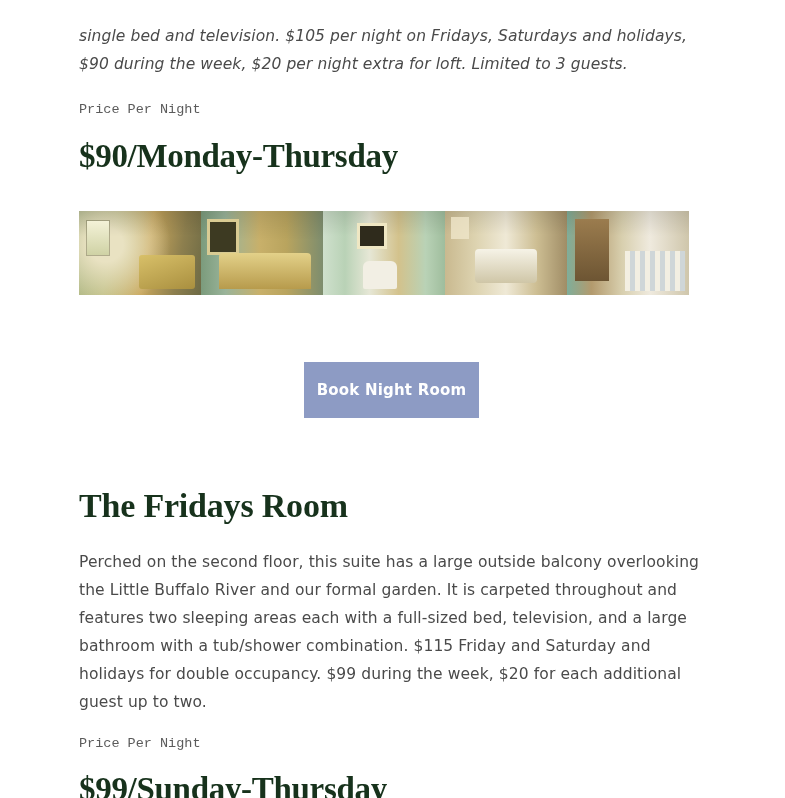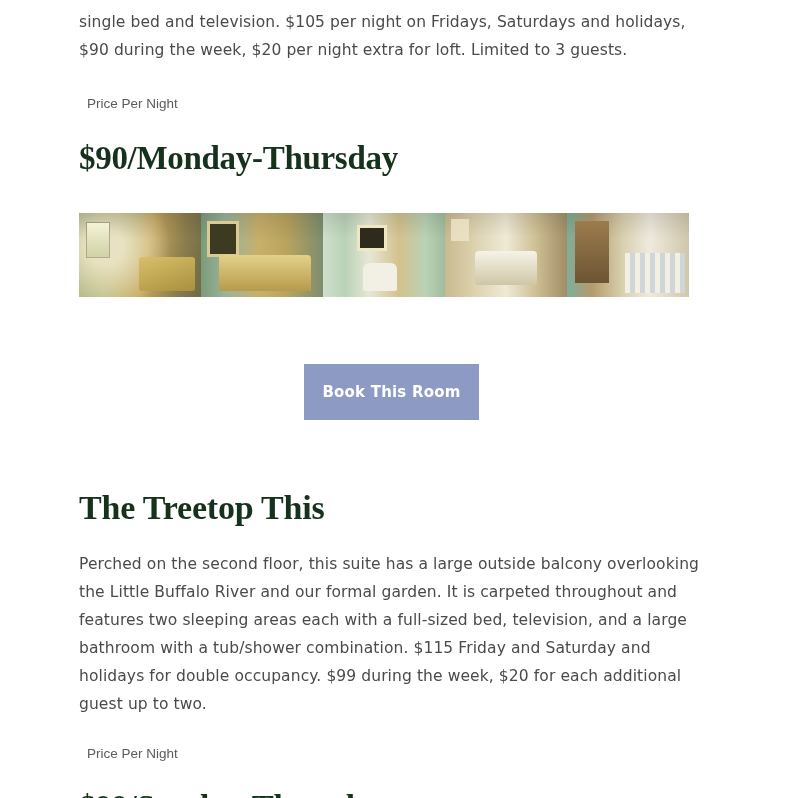--- a/index.html
+++ b/index.html
@@ -28,29 +28,29 @@
   
   .body-text {
     font-family: "DejaVu Sans", sans-serif;
     font-size: 15.5px;
     line-height: 28px;
     color: #4a4a4a;
     font-weight: 400;
     margin: 0;
     letter-spacing: 0.1px;
   }
-  .body-text.first { padding-top: 8px; }
+  .body-text.first { padding-top: 22px; font-style: italic; }
 
   
   .label-small {
-    font-family: Liberation Sans, sans-serif;
+    font-family: Liberation Mono, monospace;
     font-size: 13.5px;
     line-height: 20px;
     color: #5b5b5b;
-    margin: 8px;
+    margin: 0;
   }
 
   
   .price-line {
     font-family: "Liberation Serif", serif;
     font-weight: bold;
     font-size: 33px;
     line-height: 46px;
     color: #17321c;
     margin: 0;
@@ -212,26 +212,26 @@
       <div class="thumb ph1"></div>
       <div class="thumb ph2"></div>
       <div class="thumb ph3 tall"></div>
       <div class="thumb ph4"></div>
       <div class="thumb ph5"></div>
     </div>
 
     <div style="height:67px"></div>
 
     <div class="btn-wrap">
-      <button class="book-btn">Book This Room</button>
+      <button class="book-btn">Book Night Room</button>
     </div>
 
     <div style="height:66px"></div>
 
-    <h2 class="room-heading">The Treetop This</h2>
+    <h2 class="room-heading">The Fridays Room</h2>
 
     <div style="height:20px"></div>
 
     <p class="body-text">Perched on the second floor, this suite has a large outside balcony overlooking the Little Buffalo River and our formal garden. It is carpeted throughout and features two sleeping areas each with a full-sized bed, television, and a large bathroom with a tub/shower combination. $115 Friday and Saturday and holidays for double occupancy. $99 during the week, $20 for each additional guest up to two.</p>
 
     <div style="height:18px"></div>
 
     <p class="label-small">Price Per Night</p>
 
     <div style="height:12px"></div>

